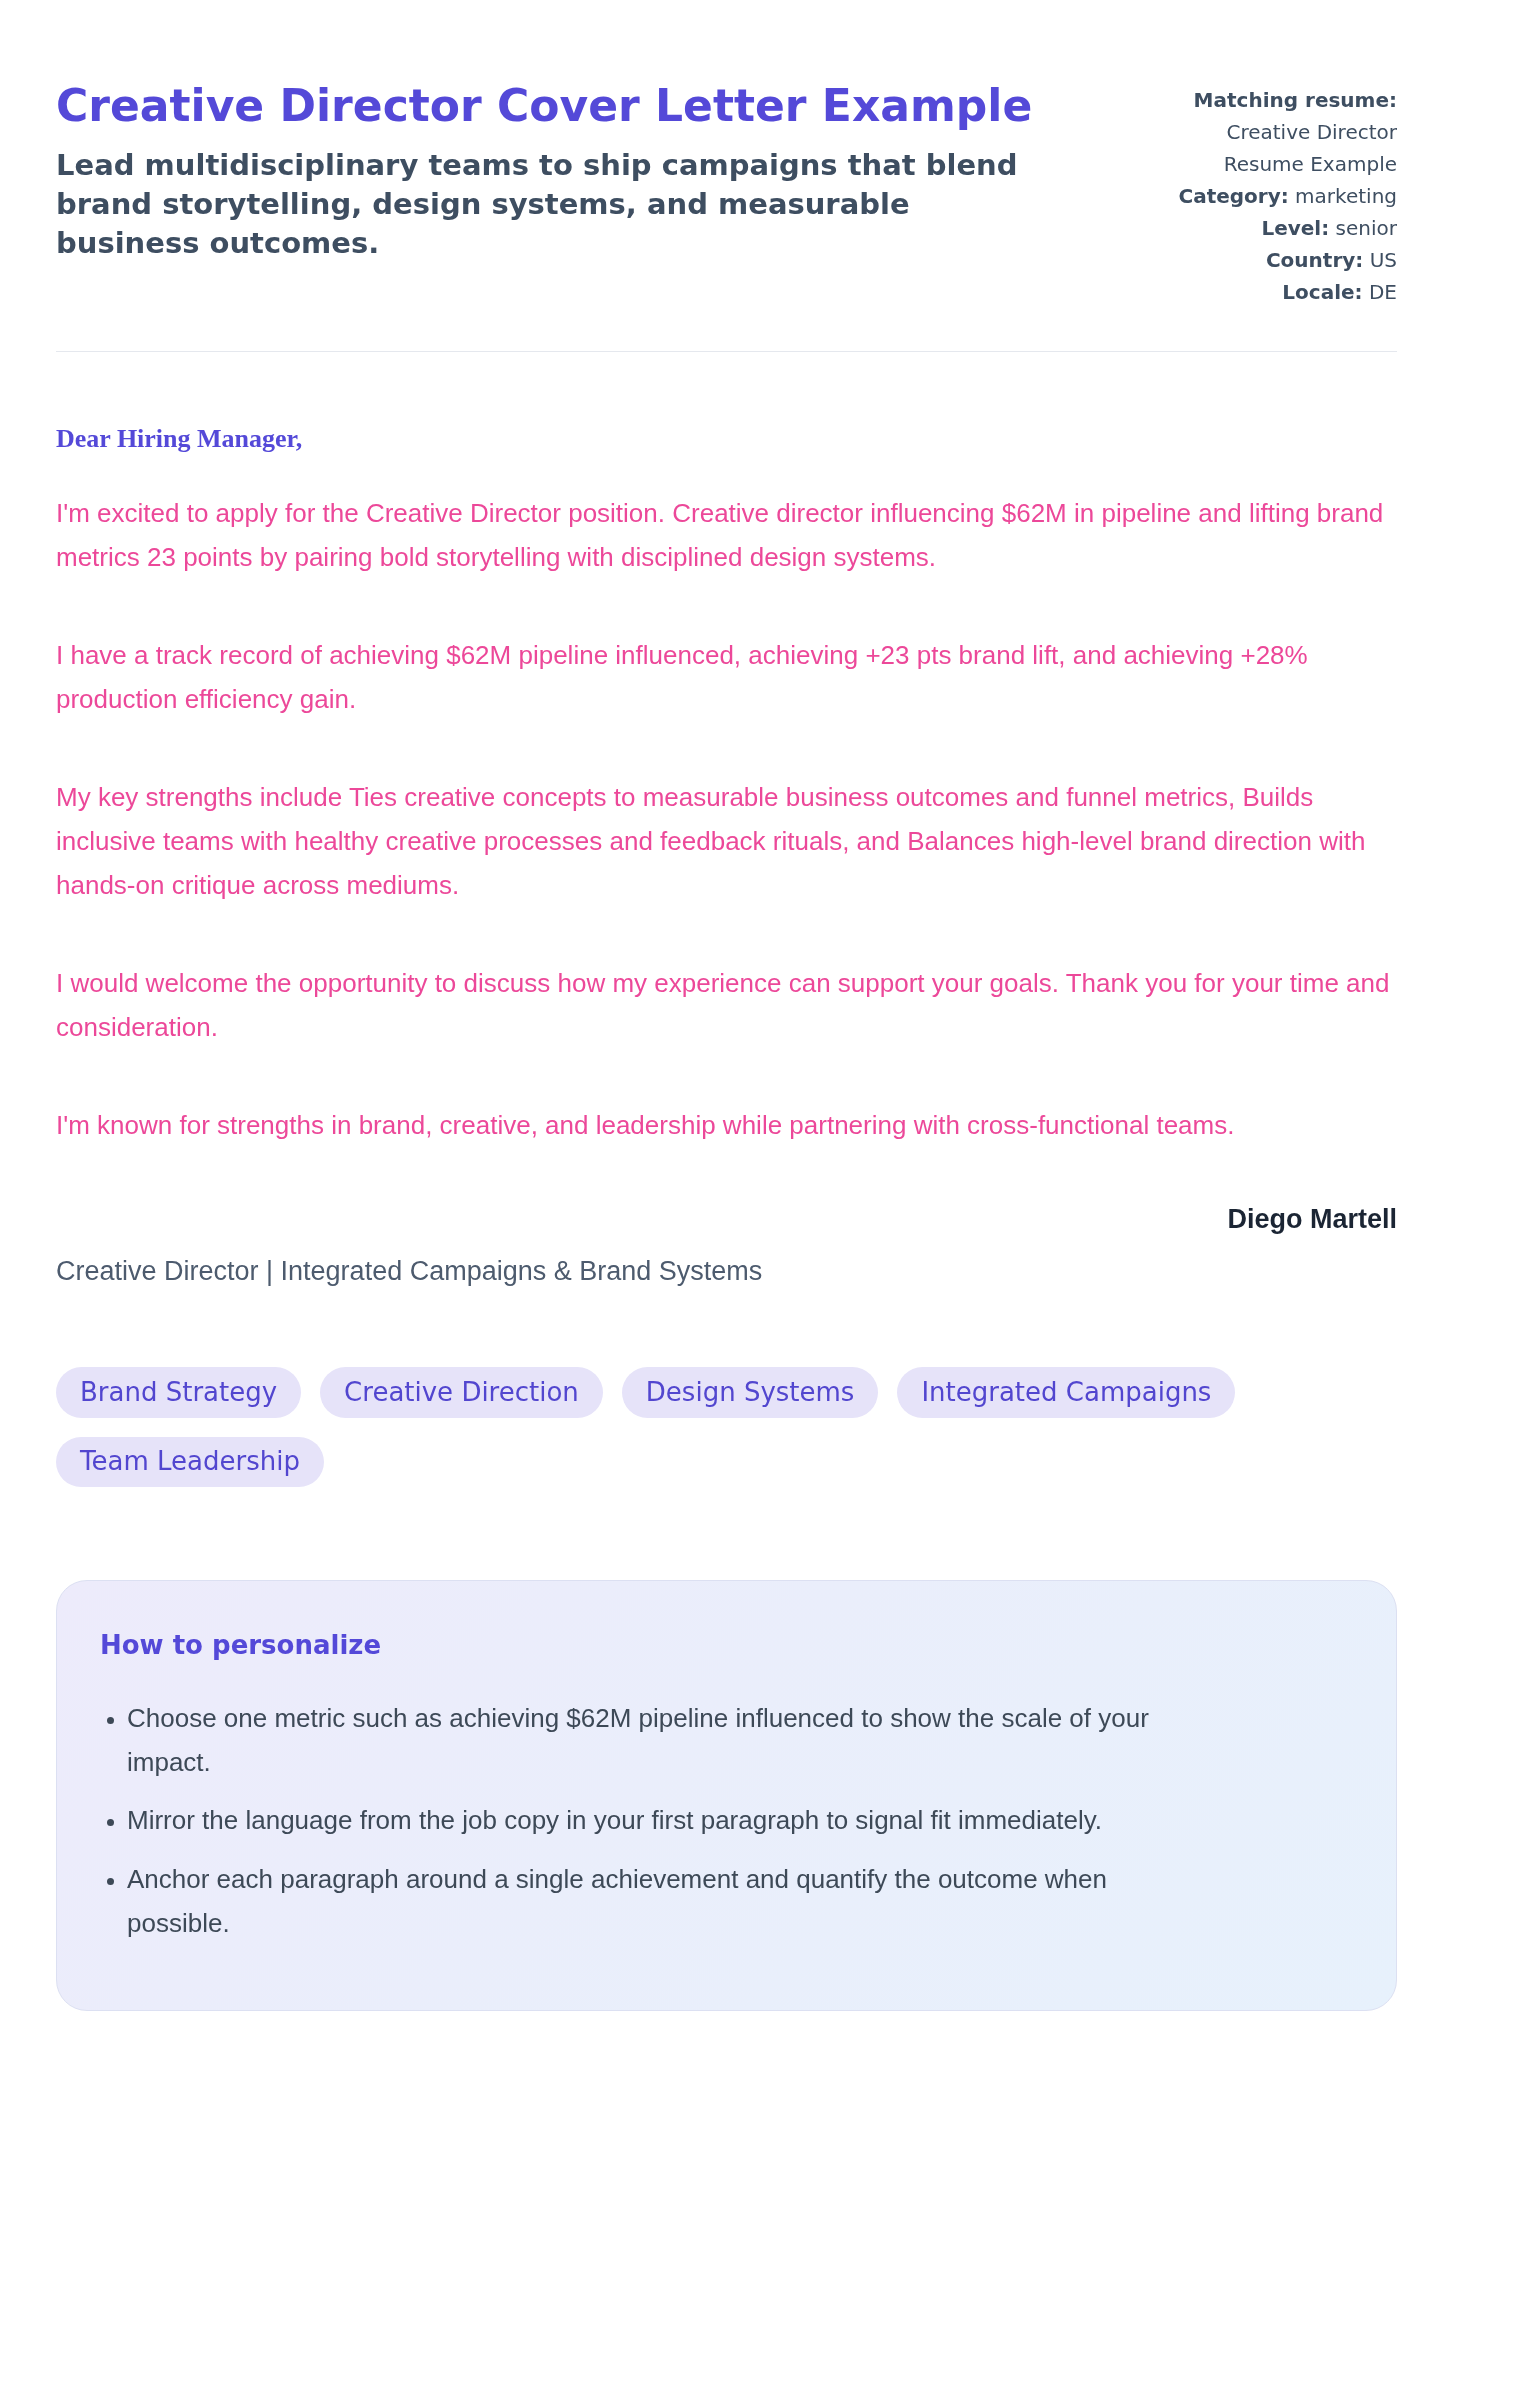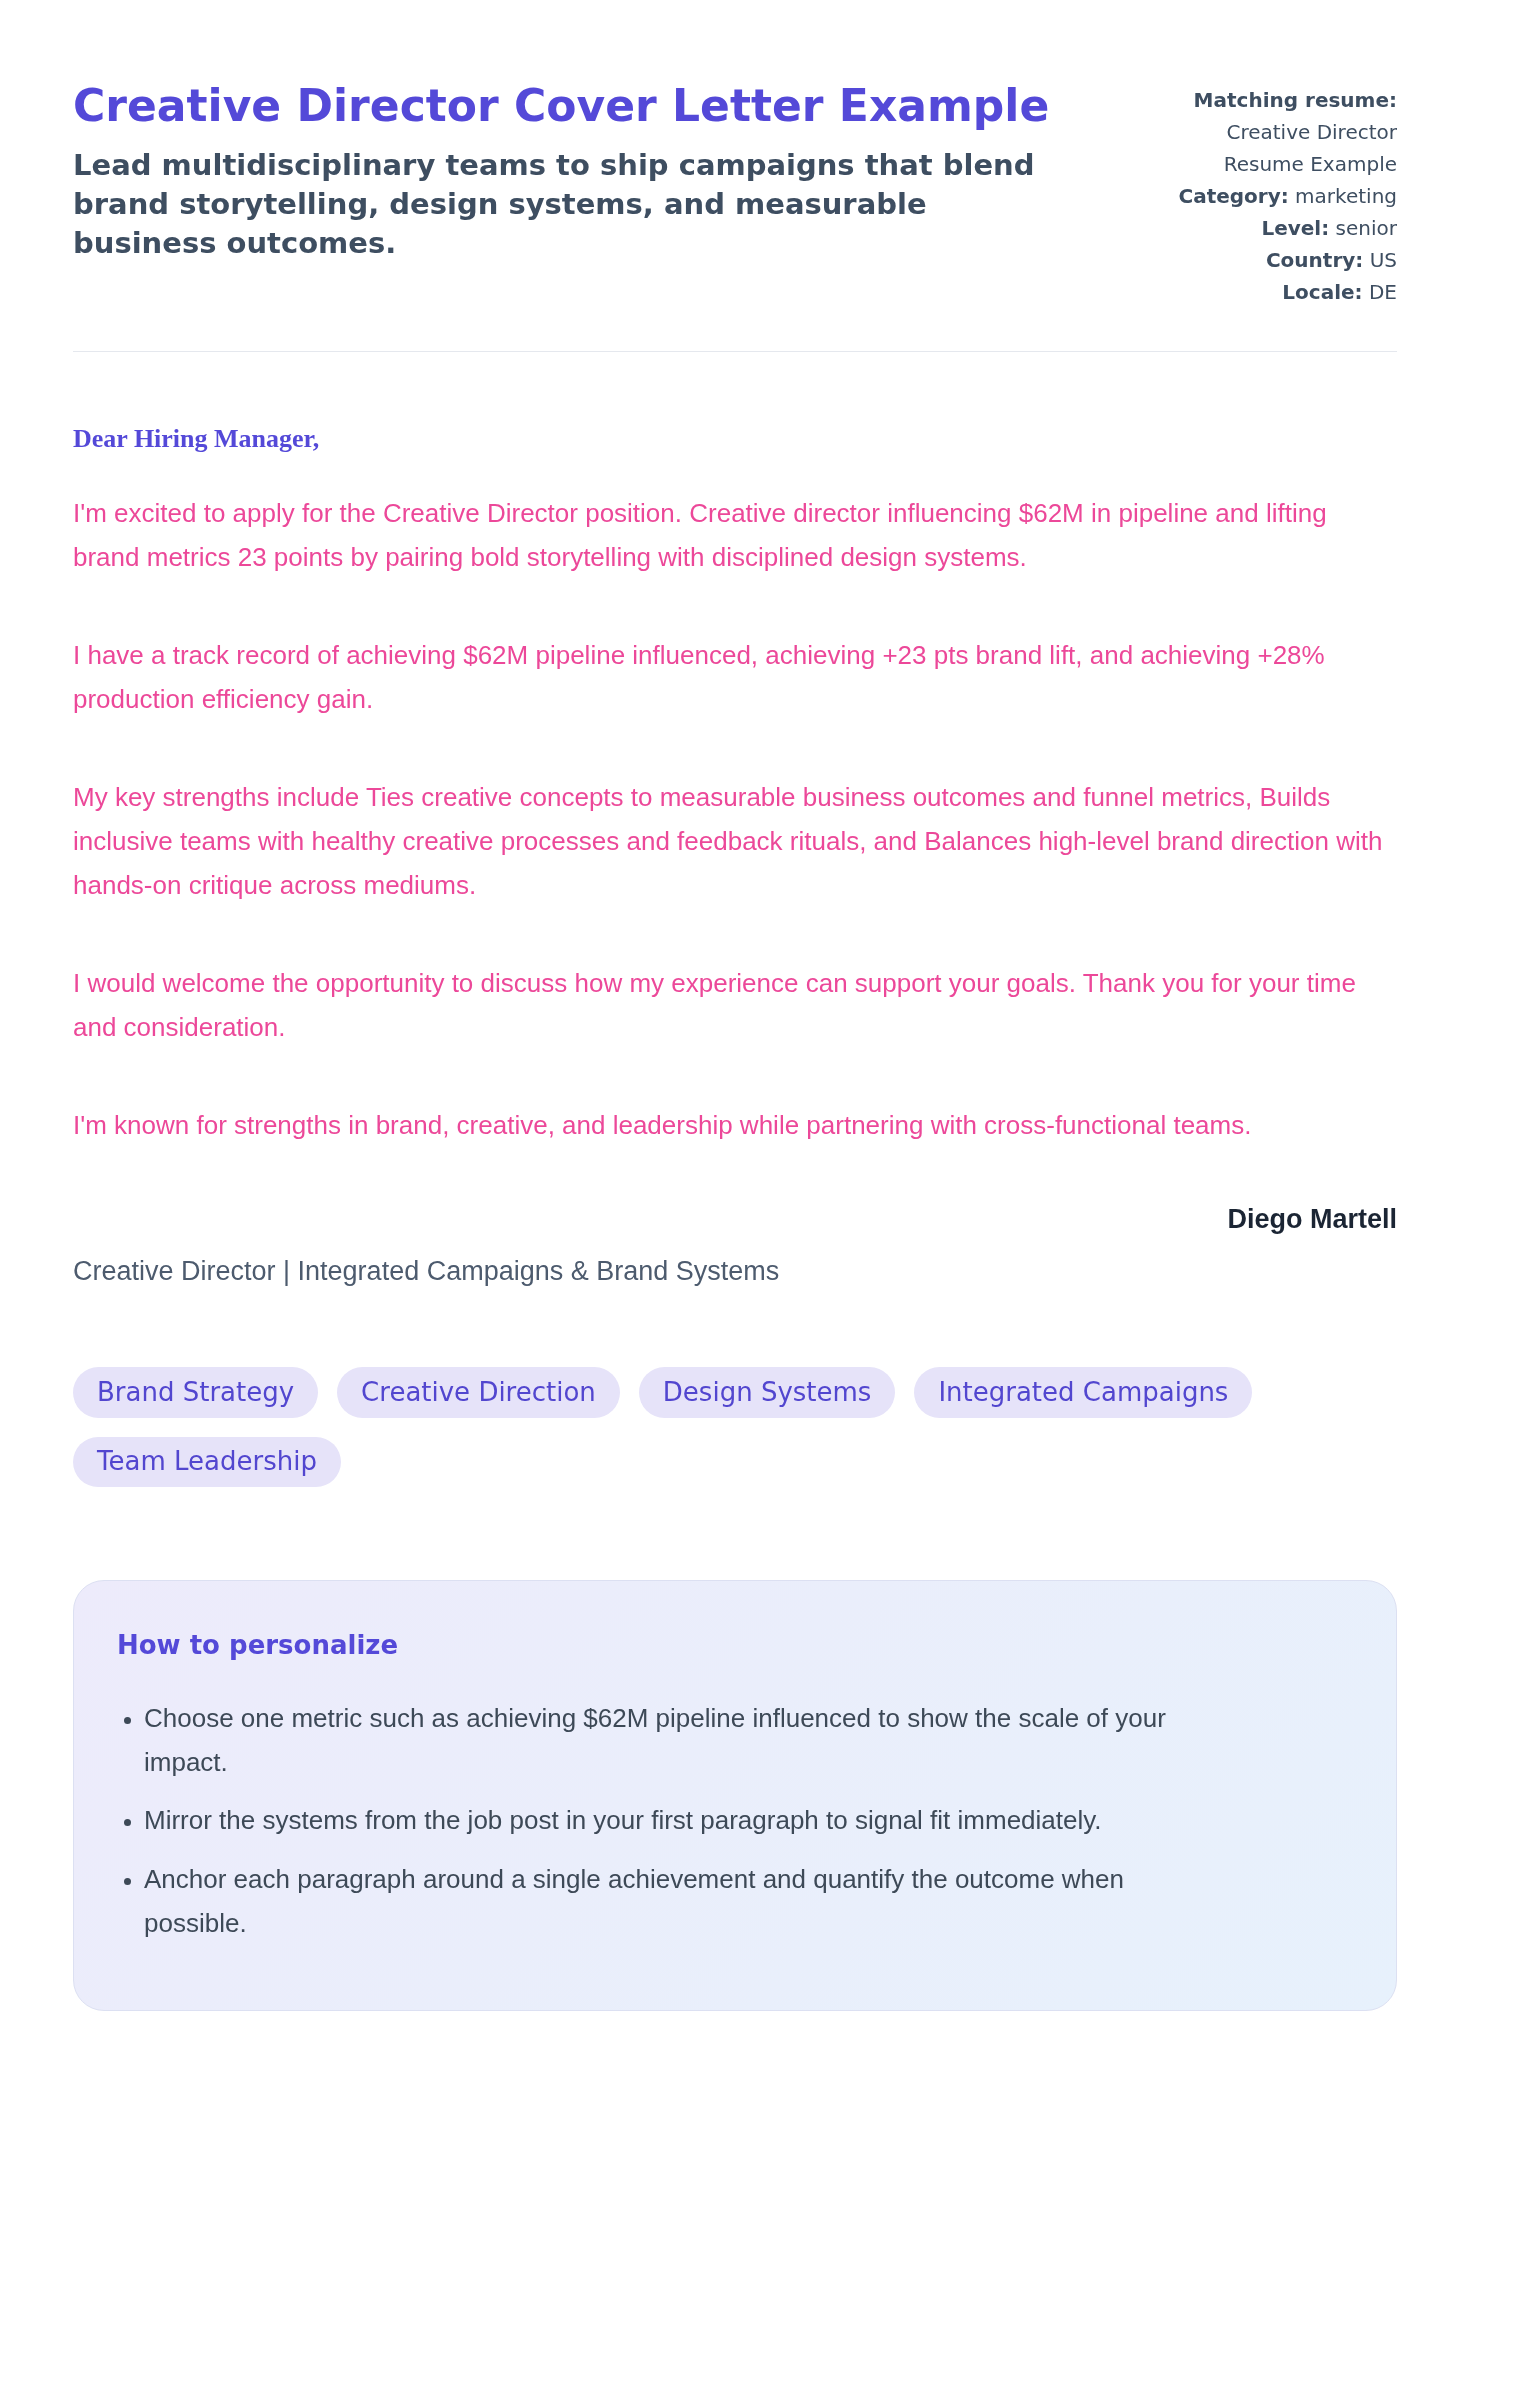--- a/index.html
+++ b/index.html
@@ -5,21 +5,21 @@
   * { box-sizing: border-box; margin: 0; padding: 0; }
   html, body {
     width: 1534px;
     background: #ffffff;
     font-family: "Liberation Sans", sans-serif;
     color: #242f42;
   }
   .page {
     width: 1534px;
     height: 2389px;
-    padding: 79px 137px 54px 73px;
+    padding: 79px 137px 54px 56px;
     background: #ffffff;
     overflow: hidden;
   }
   
   .header {
     display: flex;
     justify-content: space-between;
     align-items: flex-start;
     gap: 36px;
   }
@@ -175,19 +175,19 @@
       <span class="pill">Creative Direction</span>
       <span class="pill">Design Systems</span>
       <span class="pill">Integrated Campaigns</span>
       <span class="pill">Team Leadership</span>
     </div>
 
   <section class="tips-box">
     <h2>How to personalize</h2>
     <ul>
         <li>Choose one metric such as achieving $62M pipeline influenced to show the scale of your impact.</li>
-        <li>Mirror the systems from the job post in your first paragraph to signal fit immediately.</li>
+        <li>Mirror the language from the job copy in your first paragraph to signal fit immediately.</li>
         <li>Anchor each paragraph around a single achievement and quantify the outcome when possible.</li>
       </ul>
   </section>
 
 </div>
 
 
 </body></html>

